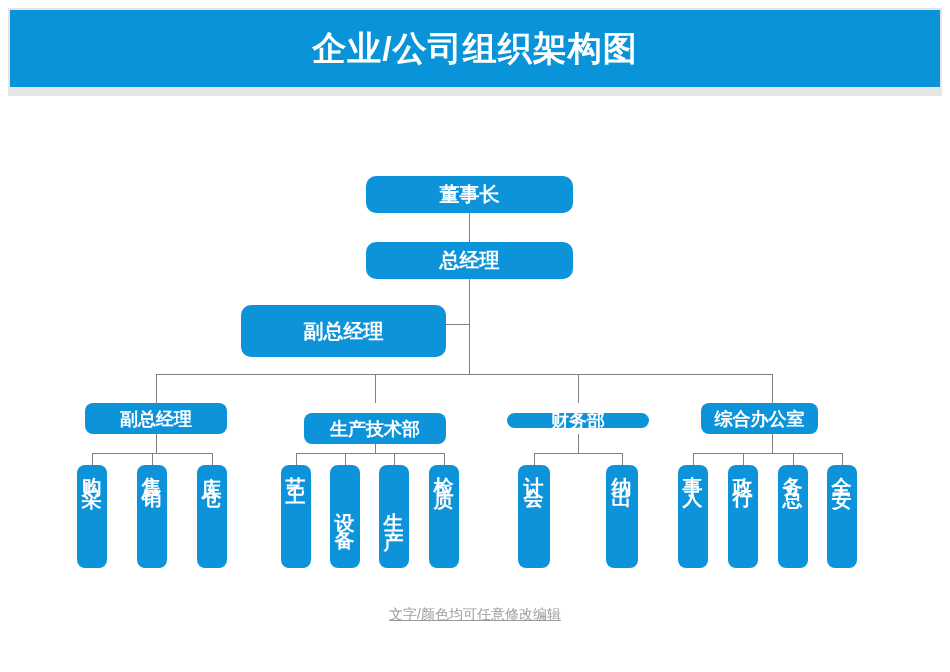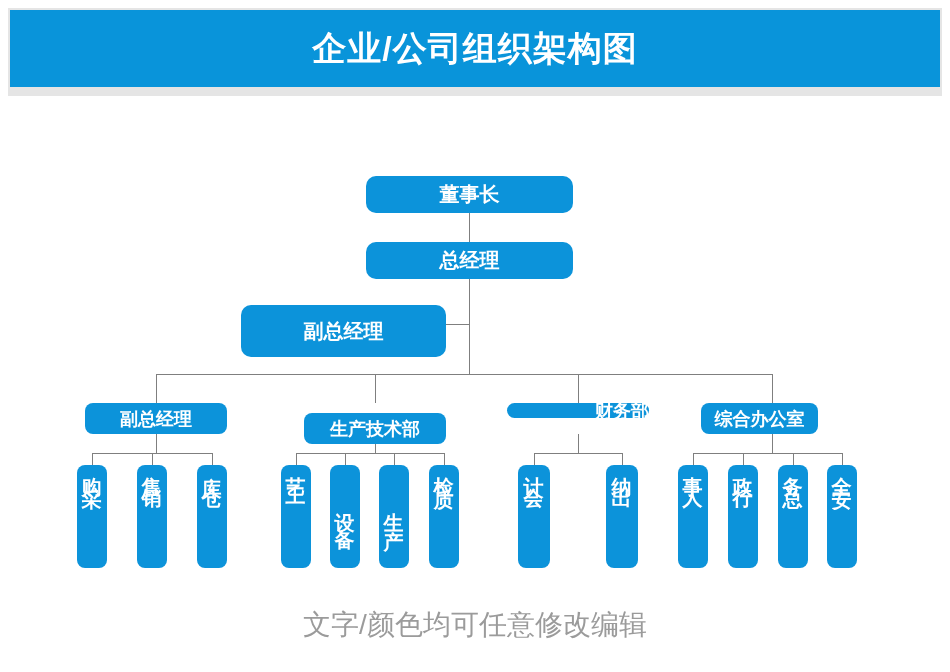--- a/index.html
+++ b/index.html
@@ -24,21 +24,21 @@
   .node-dept{font-size:18px;border-radius:8px;}
   .node-leaf{width:30px;height:103px;border-radius:8px;align-items:flex-start;}
   .node-leaf.centered{align-items:center;}
 
   .vlabel{writing-mode:vertical-rl;text-orientation:upright;font-size:20px;font-weight:bold;color:#ffffff;line-height:1;}
   .vlabel.compressed{letter-spacing:-0.55em;margin-top:7px;}
   .vlabel.spread{letter-spacing:0.85em;margin-top:-6px;}
 
   
   .footer-note{position:absolute;left:0;top:606px;width:950px;text-align:center;
-    color:#9b9b9b;font-size:28px;}
+    color:#9b9b9b;font-size:14px;text-decoration:underline;}
 </style>
 </head>
 <body>
 
 <div class="stage">
 
   <div class="banner">
     <div class="banner-inner">
       <span class="banner-title">企业/公司组织架构图</span>
     </div>
@@ -93,21 +93,21 @@
   <div class="node node-lg" style="left:241px;top:305px;width:205px;height:52px;">
     <span>副总经理</span>
   </div>
 
   <div class="node node-dept" style="left:85px;top:403px;width:142px;height:31px;">
     <span>副总经理</span>
   </div>
   <div class="node node-dept" style="left:304px;top:403px;width:142px;height:31px;margin-top:10px;">
     <span>生产技术部</span>
   </div>
-  <div class="node node-dept" style="left:507px;top:403px;width:142px;height:15px;justify-content:flex-end;">
+  <div class="node node-dept" style="left:507px;top:413px;width:142px;height:15px;">
     <span>财务部</span>
   </div>
   <div class="node node-dept" style="left:701px;top:403px;width:117px;height:31px;">
     <span>综合办公室</span>
   </div>
 
   <div class="node node-leaf" style="left:77px;top:465px;">
     <span class="vlabel compressed">采购</span>
   </div>
   <div class="node node-leaf" style="left:137px;top:465px;">

